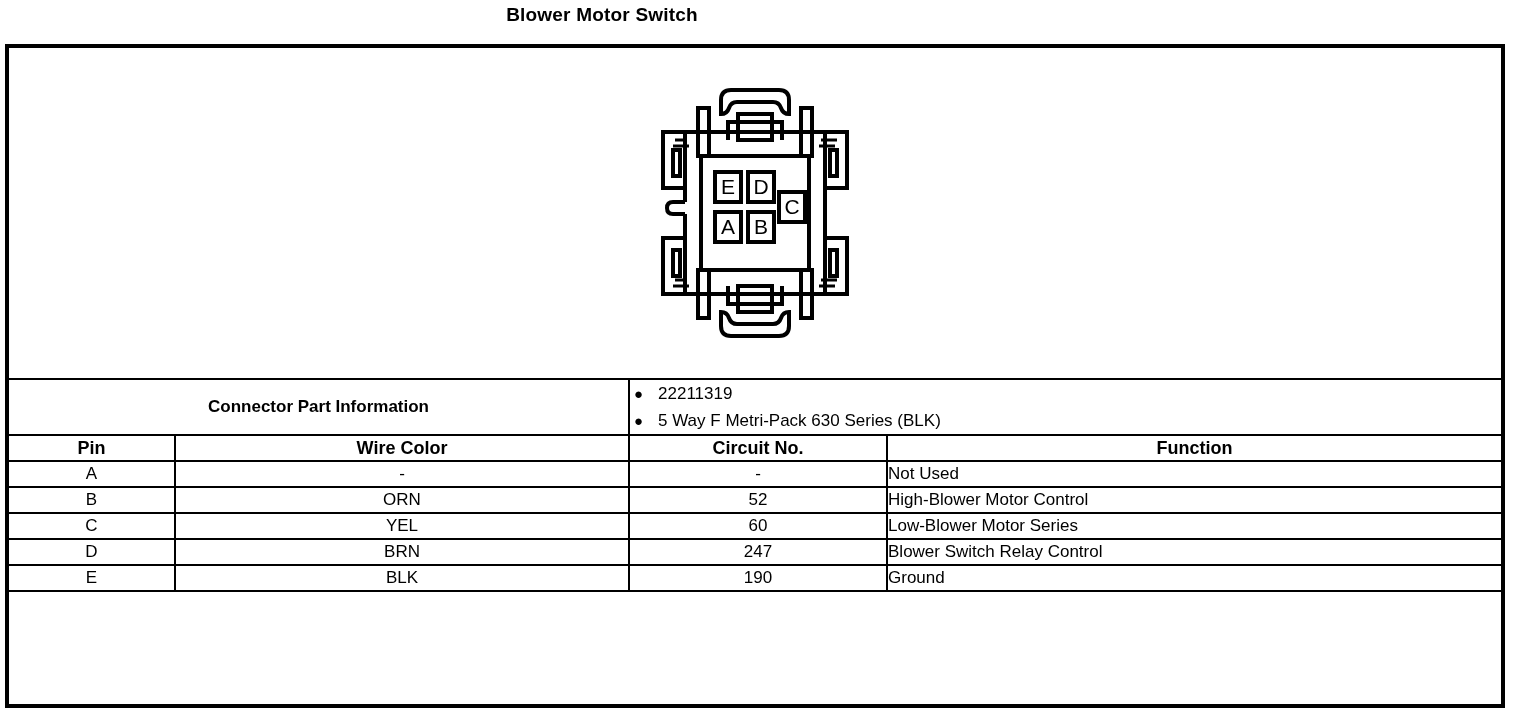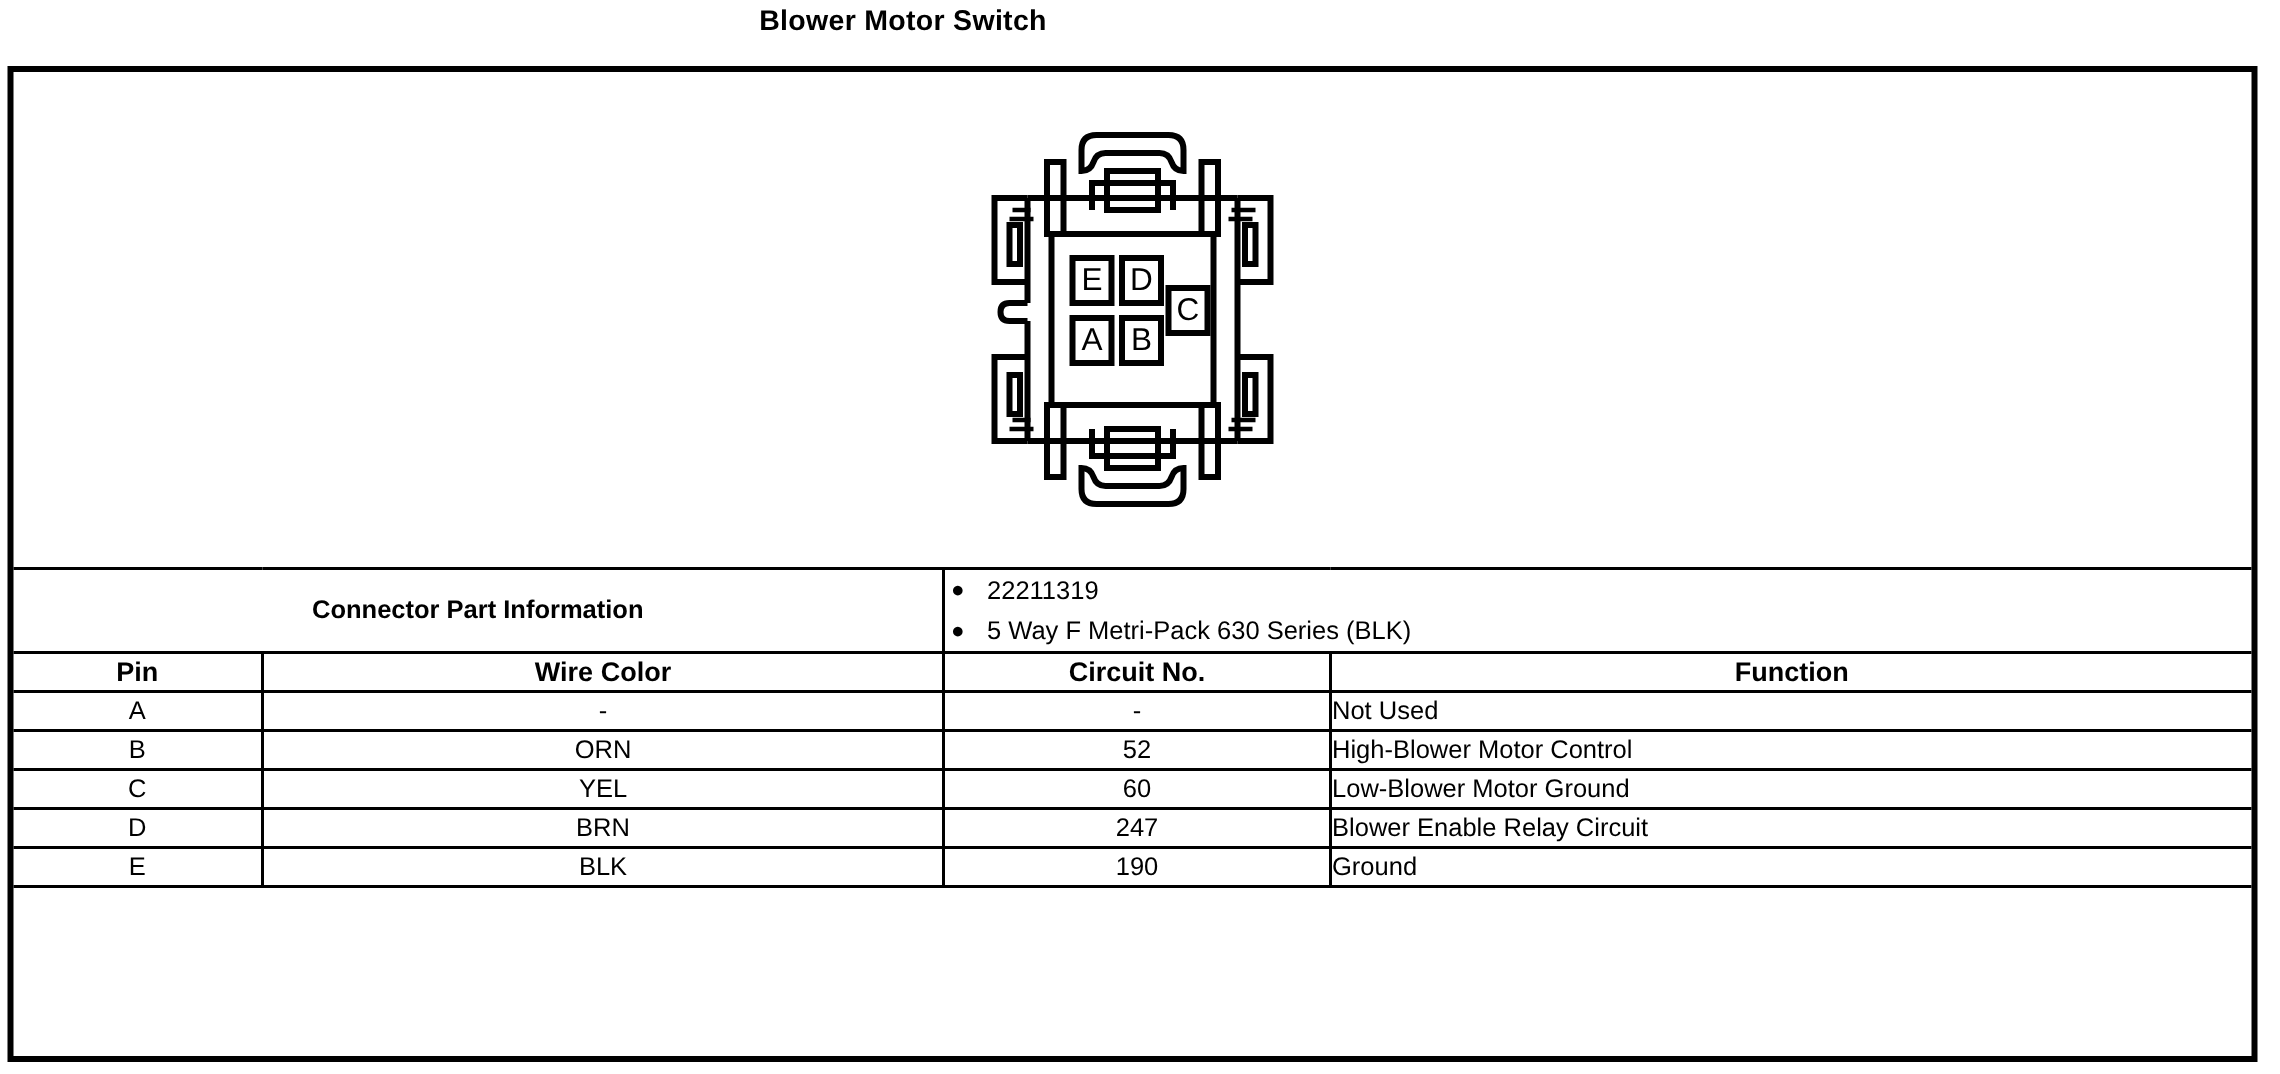--- a/index.html
+++ b/index.html
@@ -213,27 +213,27 @@
       <tr>
         <td class="c-pin noL">B</td>
         <td class="c-wire">ORN</td>
         <td class="c-circ">52</td>
         <td class="c-func noR">High-Blower Motor Control</td>
       </tr>
       <tr>
         <td class="c-pin noL">C</td>
         <td class="c-wire">YEL</td>
         <td class="c-circ">60</td>
-        <td class="c-func noR">Low-Blower Motor Ground</td>
+        <td class="c-func noR">Low-Blower Motor Series</td>
       </tr>
       <tr>
         <td class="c-pin noL">D</td>
         <td class="c-wire">BRN</td>
         <td class="c-circ">247</td>
-        <td class="c-func noR">Blower Enable Relay Circuit</td>
+        <td class="c-func noR">Blower Switch Relay Control</td>
       </tr>
       <tr>
         <td class="c-pin noL">E</td>
         <td class="c-wire">BLK</td>
         <td class="c-circ">190</td>
         <td class="c-func noR">Ground</td>
       </tr>
     </tbody>
   </table>
 

